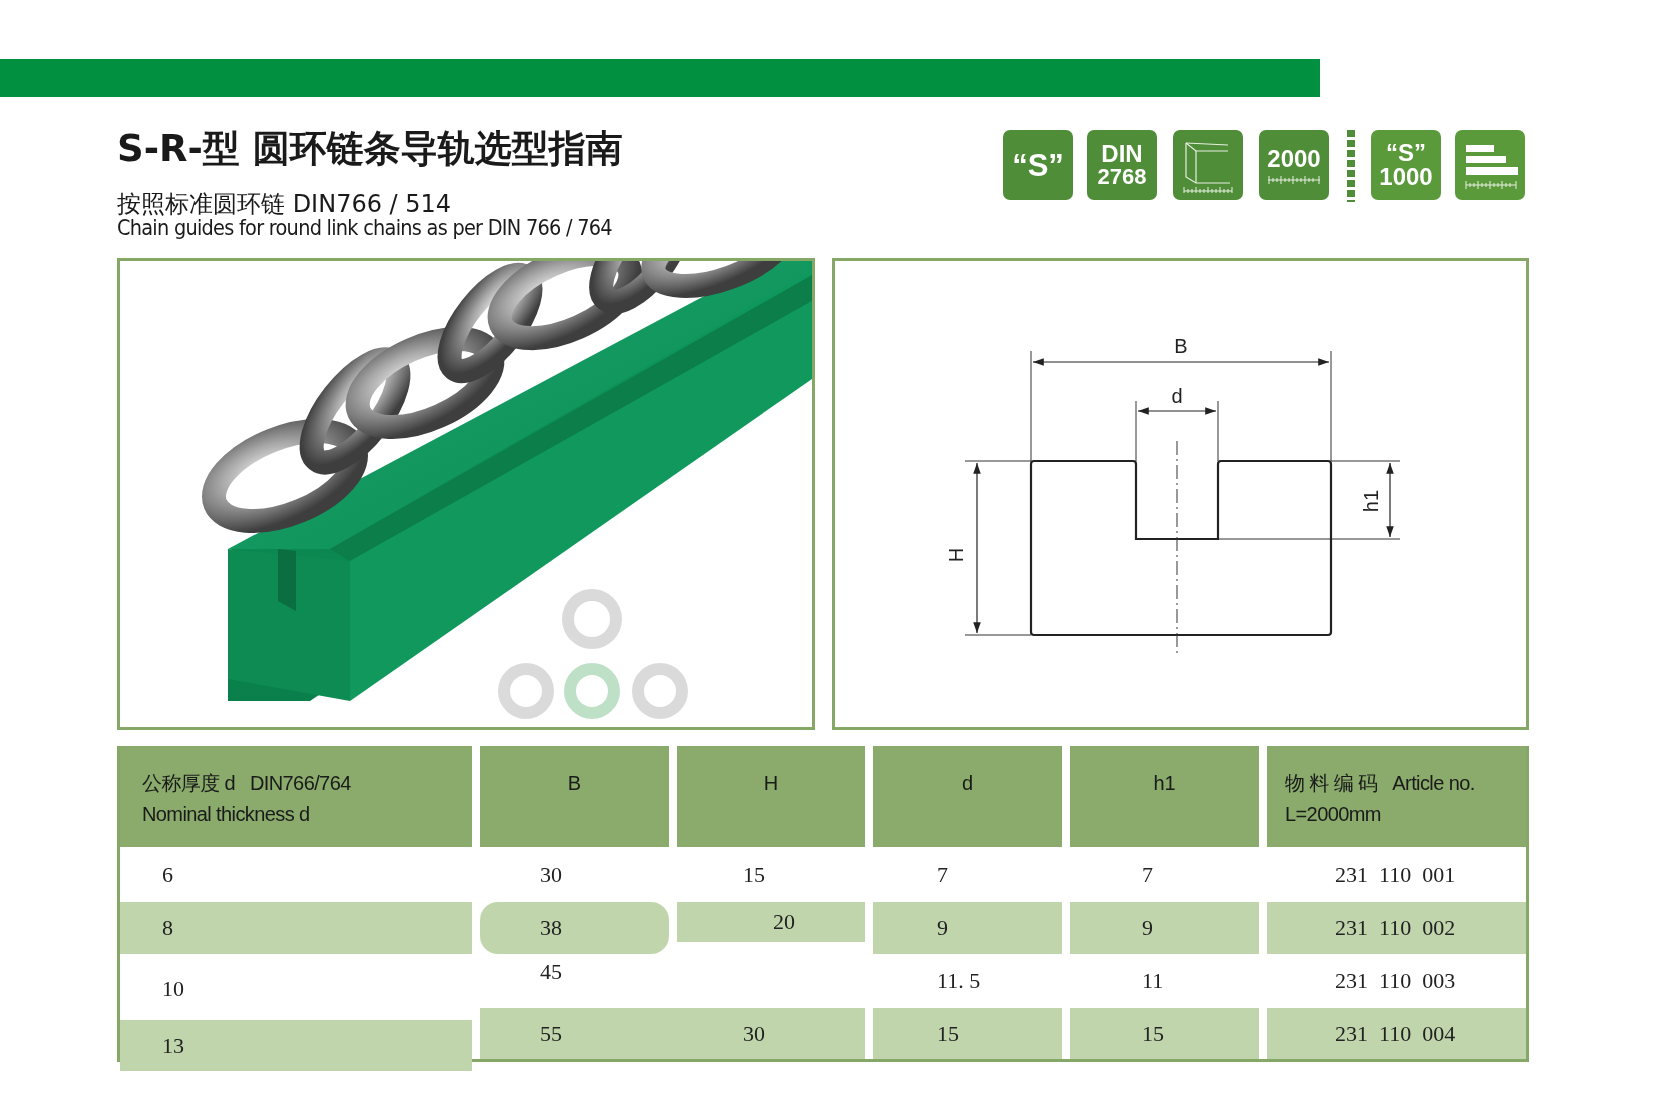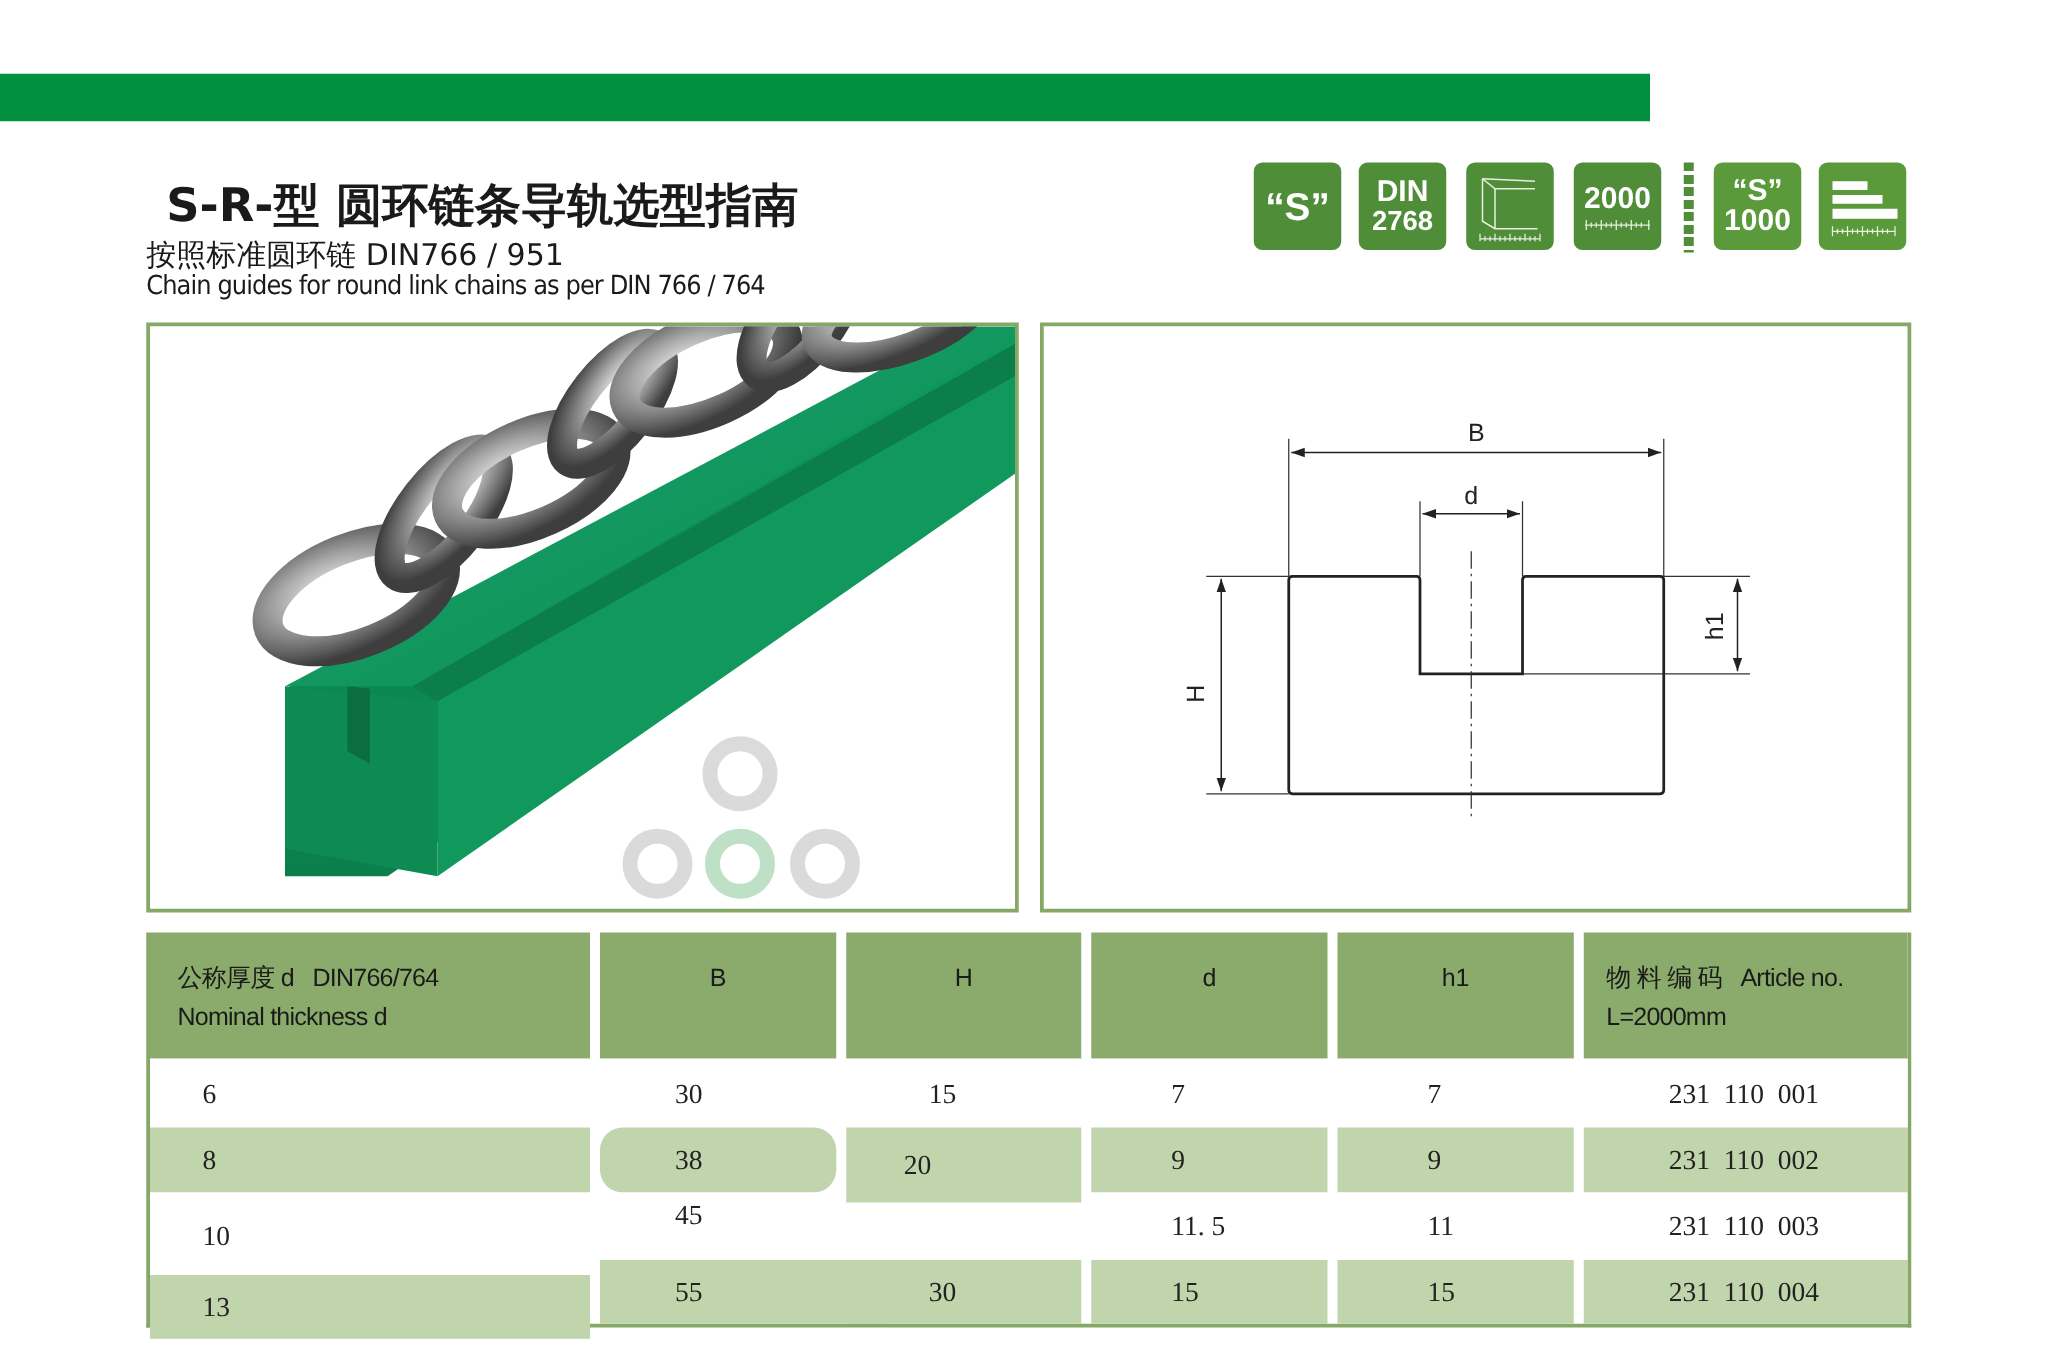--- a/index.html
+++ b/index.html
@@ -1,19 +1,19 @@
 <!DOCTYPE html>
 <html><head>
 <meta charset="utf-8">
 <style>
   html, body { margin:0; padding:0; background:#ffffff; }
   body { width:1653px; height:1096px; position:relative; overflow:hidden; font-family:"Liberation Sans", sans-serif; color:#1a1a1a; }
   .top-bar { position:absolute; left:0; top:59px; width:1320px; height:38px; background:#009040; }
 
-  .title { position:absolute; left:117px; top:124px; font-family:"DejaVu Sans", sans-serif; font-weight:bold; font-size:37px; letter-spacing:0px; color:#1a1a1a; margin:16px; white-space:nowrap; }
+  .title { position:absolute; left:117px; top:124px; font-family:"DejaVu Sans", sans-serif; font-weight:bold; font-size:37px; letter-spacing:0px; color:#1a1a1a; margin:0; white-space:nowrap; }
   .subtitle-cn { position:absolute; left:117px; top:188px; font-family:"DejaVu Sans", sans-serif; font-size:24px; color:#1a1a1a; white-space:nowrap; }
   .subtitle-en { position:absolute; left:117px; top:216px; font-family:"DejaVu Sans", sans-serif; font-size:21px; color:#1a1a1a; white-space:nowrap; letter-spacing:-0.8px; transform:scaleX(0.92); transform-origin:left; }
 
   .badges { position:absolute; top:130px; left:0; height:72px; width:1653px; }
   .badge { position:absolute; top:0; width:70px; height:70px; border-radius:7px; background:#4f8d38; color:#fff; display:flex; flex-direction:column; align-items:center; justify-content:center; font-weight:bold; line-height:1; text-align:center; }
   .badge.light { background:#5a9a3a; }
   .badge .big { font-size:31px; }
   .badge .mid { font-size:24px; }
   .badge .sm { font-size:22px; }
   .badge .ruler { width:52px; height:8px; margin-top:5px; }
@@ -31,21 +31,21 @@
   .dcell { font-family:"Liberation Serif", serif; font-size:22px; color:#222; }
   .dcell.green { background:#c1d5ad; }
   .dcell.white { background:#ffffff; }
 </style>
 </head>
 <body>
 
 <div class="top-bar"></div>
 
 <h1 class="title">S-R-型 圆环链条导轨选型指南</h1>
-<div class="subtitle-cn">按照标准圆环链  DIN766 / 951</div>
+<div class="subtitle-cn">按照标准圆环链  DIN766 / 514</div>
 <div class="subtitle-en">Chain guides for round link chains as per DIN 766 / 764</div>
 
 <div class="badges">
   <div class="badge" style="left:1003px;">
     <span class="big">“S”</span>
   </div>
   <div class="badge" style="left:1087px;">
     <span class="mid">DIN</span>
     <span class="sm">2768</span>
   </div>
@@ -236,21 +236,21 @@
   <div class="cell dcell white" style="left:0; top:101px; width:1406px; height:55px;"></div>
   <div class="cell dcell white" style="left:0; top:101px; width:352px; height:55px; padding-left:42px;">6</div>
   <div class="cell dcell white" style="left:360px; top:101px; width:189px; height:55px; padding-left:60px;">30</div>
   <div class="cell dcell white" style="left:557px; top:101px; width:188px; height:55px; padding-left:66px;">15</div>
   <div class="cell dcell white" style="left:753px; top:101px; width:189px; height:55px; padding-left:64px;">7</div>
   <div class="cell dcell white" style="left:950px; top:101px; width:189px; height:55px; padding-left:72px;">7</div>
   <div class="cell dcell white" style="left:1147px; top:101px; width:259px; height:55px; padding-left:68px; white-space:pre;">231  110  001</div>
 
   <div class="cell dcell green" style="left:0; top:156px; width:352px; height:52px; padding-left:42px;">8</div>
   <div class="cell dcell green" style="left:360px; top:156px; width:189px; height:52px; padding-left:60px;border-radius:18px;">38</div>
-  <div class="cell dcell green" style="left:557px; top:156px; width:188px; height:60px; padding-left:46px;">20</div>
+  <div class="cell dcell green" style="left:557px; top:156px; width:188px; height:40px; padding-left:96px;">20</div>
   <div class="cell dcell green" style="left:753px; top:156px; width:189px; height:52px; padding-left:64px;">9</div>
   <div class="cell dcell green" style="left:950px; top:156px; width:189px; height:52px; padding-left:72px;">9</div>
   <div class="cell dcell green" style="left:1147px; top:156px; width:259px; height:52px; padding-left:68px; white-space:pre;">231  110  002</div>
 
   <div class="cell dcell white" style="left:0; top:208px; width:352px; height:70px; padding-left:42px;">10</div>
   <div class="cell dcell white" style="left:360px; top:208px; width:189px; height:36px; padding-left:60px;">45</div>
   <div class="cell dcell white" style="left:753px; top:208px; width:189px; height:54px; padding-left:64px; white-space:pre;">11. 5</div>
   <div class="cell dcell white" style="left:950px; top:208px; width:189px; height:54px; padding-left:72px;">11</div>
   <div class="cell dcell white" style="left:1147px; top:208px; width:259px; height:54px; padding-left:68px; white-space:pre;">231  110  003</div>
 

